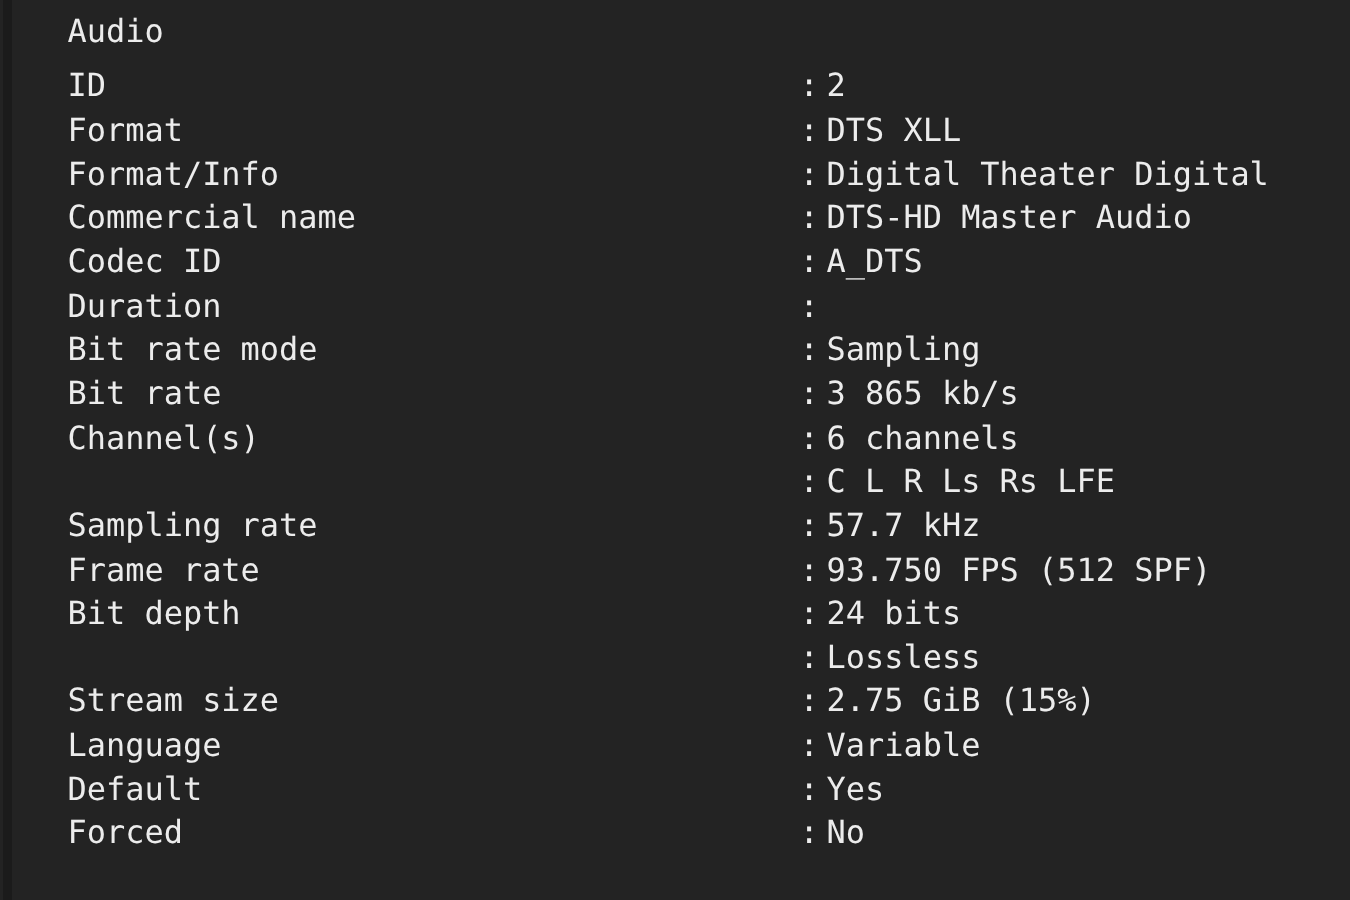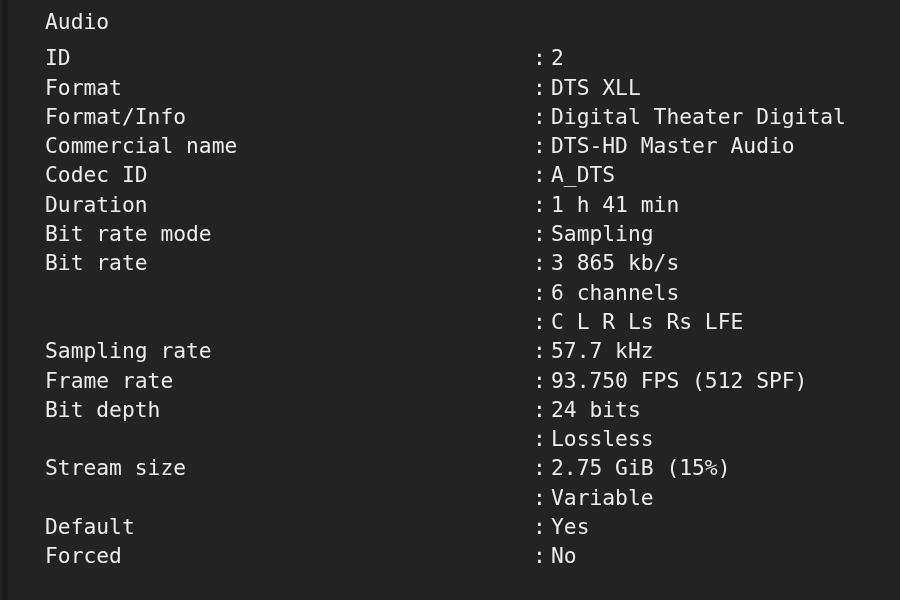--- a/index.html
+++ b/index.html
@@ -95,29 +95,29 @@
     <div class="line section-title">
       <span class="lbl">Audio</span>
     </div>
 
     <div id="rows">
         <div class="line"><span class="lbl">ID</span><span class="sep">:</span><span class="val">2</span></div>
         <div class="line"><span class="lbl">Format</span><span class="sep">:</span><span class="val">DTS XLL</span></div>
         <div class="line"><span class="lbl">Format/Info</span><span class="sep">:</span><span class="val">Digital Theater Digital</span></div>
         <div class="line"><span class="lbl">Commercial name</span><span class="sep">:</span><span class="val">DTS-HD Master Audio</span></div>
         <div class="line"><span class="lbl">Codec ID</span><span class="sep">:</span><span class="val">A_DTS</span></div>
-        <div class="line"><span class="lbl">Duration</span><span class="sep">:</span><span class="val">1 h 41 min</span></div>
+        <div class="line"><span class="lbl">Duration</span><span class="sep">:</span></div>
         <div class="line"><span class="lbl">Bit rate mode</span><span class="sep">:</span><span class="val">Sampling</span></div>
         <div class="line"><span class="lbl">Bit rate</span><span class="sep">:</span><span class="val">3 865 kb/s</span></div>
-        <div class="line"><span class="sep">:</span><span class="val">6 channels</span></div>
+        <div class="line"><span class="lbl">Channel(s)</span><span class="sep">:</span><span class="val">6 channels</span></div>
         <div class="line"><span class="sep">:</span><span class="val">C L R Ls Rs LFE</span></div>
         <div class="line"><span class="lbl">Sampling rate</span><span class="sep">:</span><span class="val">57.7 kHz</span></div>
         <div class="line"><span class="lbl">Frame rate</span><span class="sep">:</span><span class="val">93.750 FPS (512 SPF)</span></div>
         <div class="line"><span class="lbl">Bit depth</span><span class="sep">:</span><span class="val">24 bits</span></div>
         <div class="line"><span class="sep">:</span><span class="val">Lossless</span></div>
         <div class="line"><span class="lbl">Stream size</span><span class="sep">:</span><span class="val">2.75 GiB (15%)</span></div>
-        <div class="line"><span class="sep">:</span><span class="val">Variable</span></div>
+        <div class="line"><span class="lbl">Language</span><span class="sep">:</span><span class="val">Variable</span></div>
         <div class="line"><span class="lbl">Default</span><span class="sep">:</span><span class="val">Yes</span></div>
         <div class="line"><span class="lbl">Forced</span><span class="sep">:</span><span class="val">No</span></div>
       </div>
 
   </div>
 </div>
 
 </body></html>

